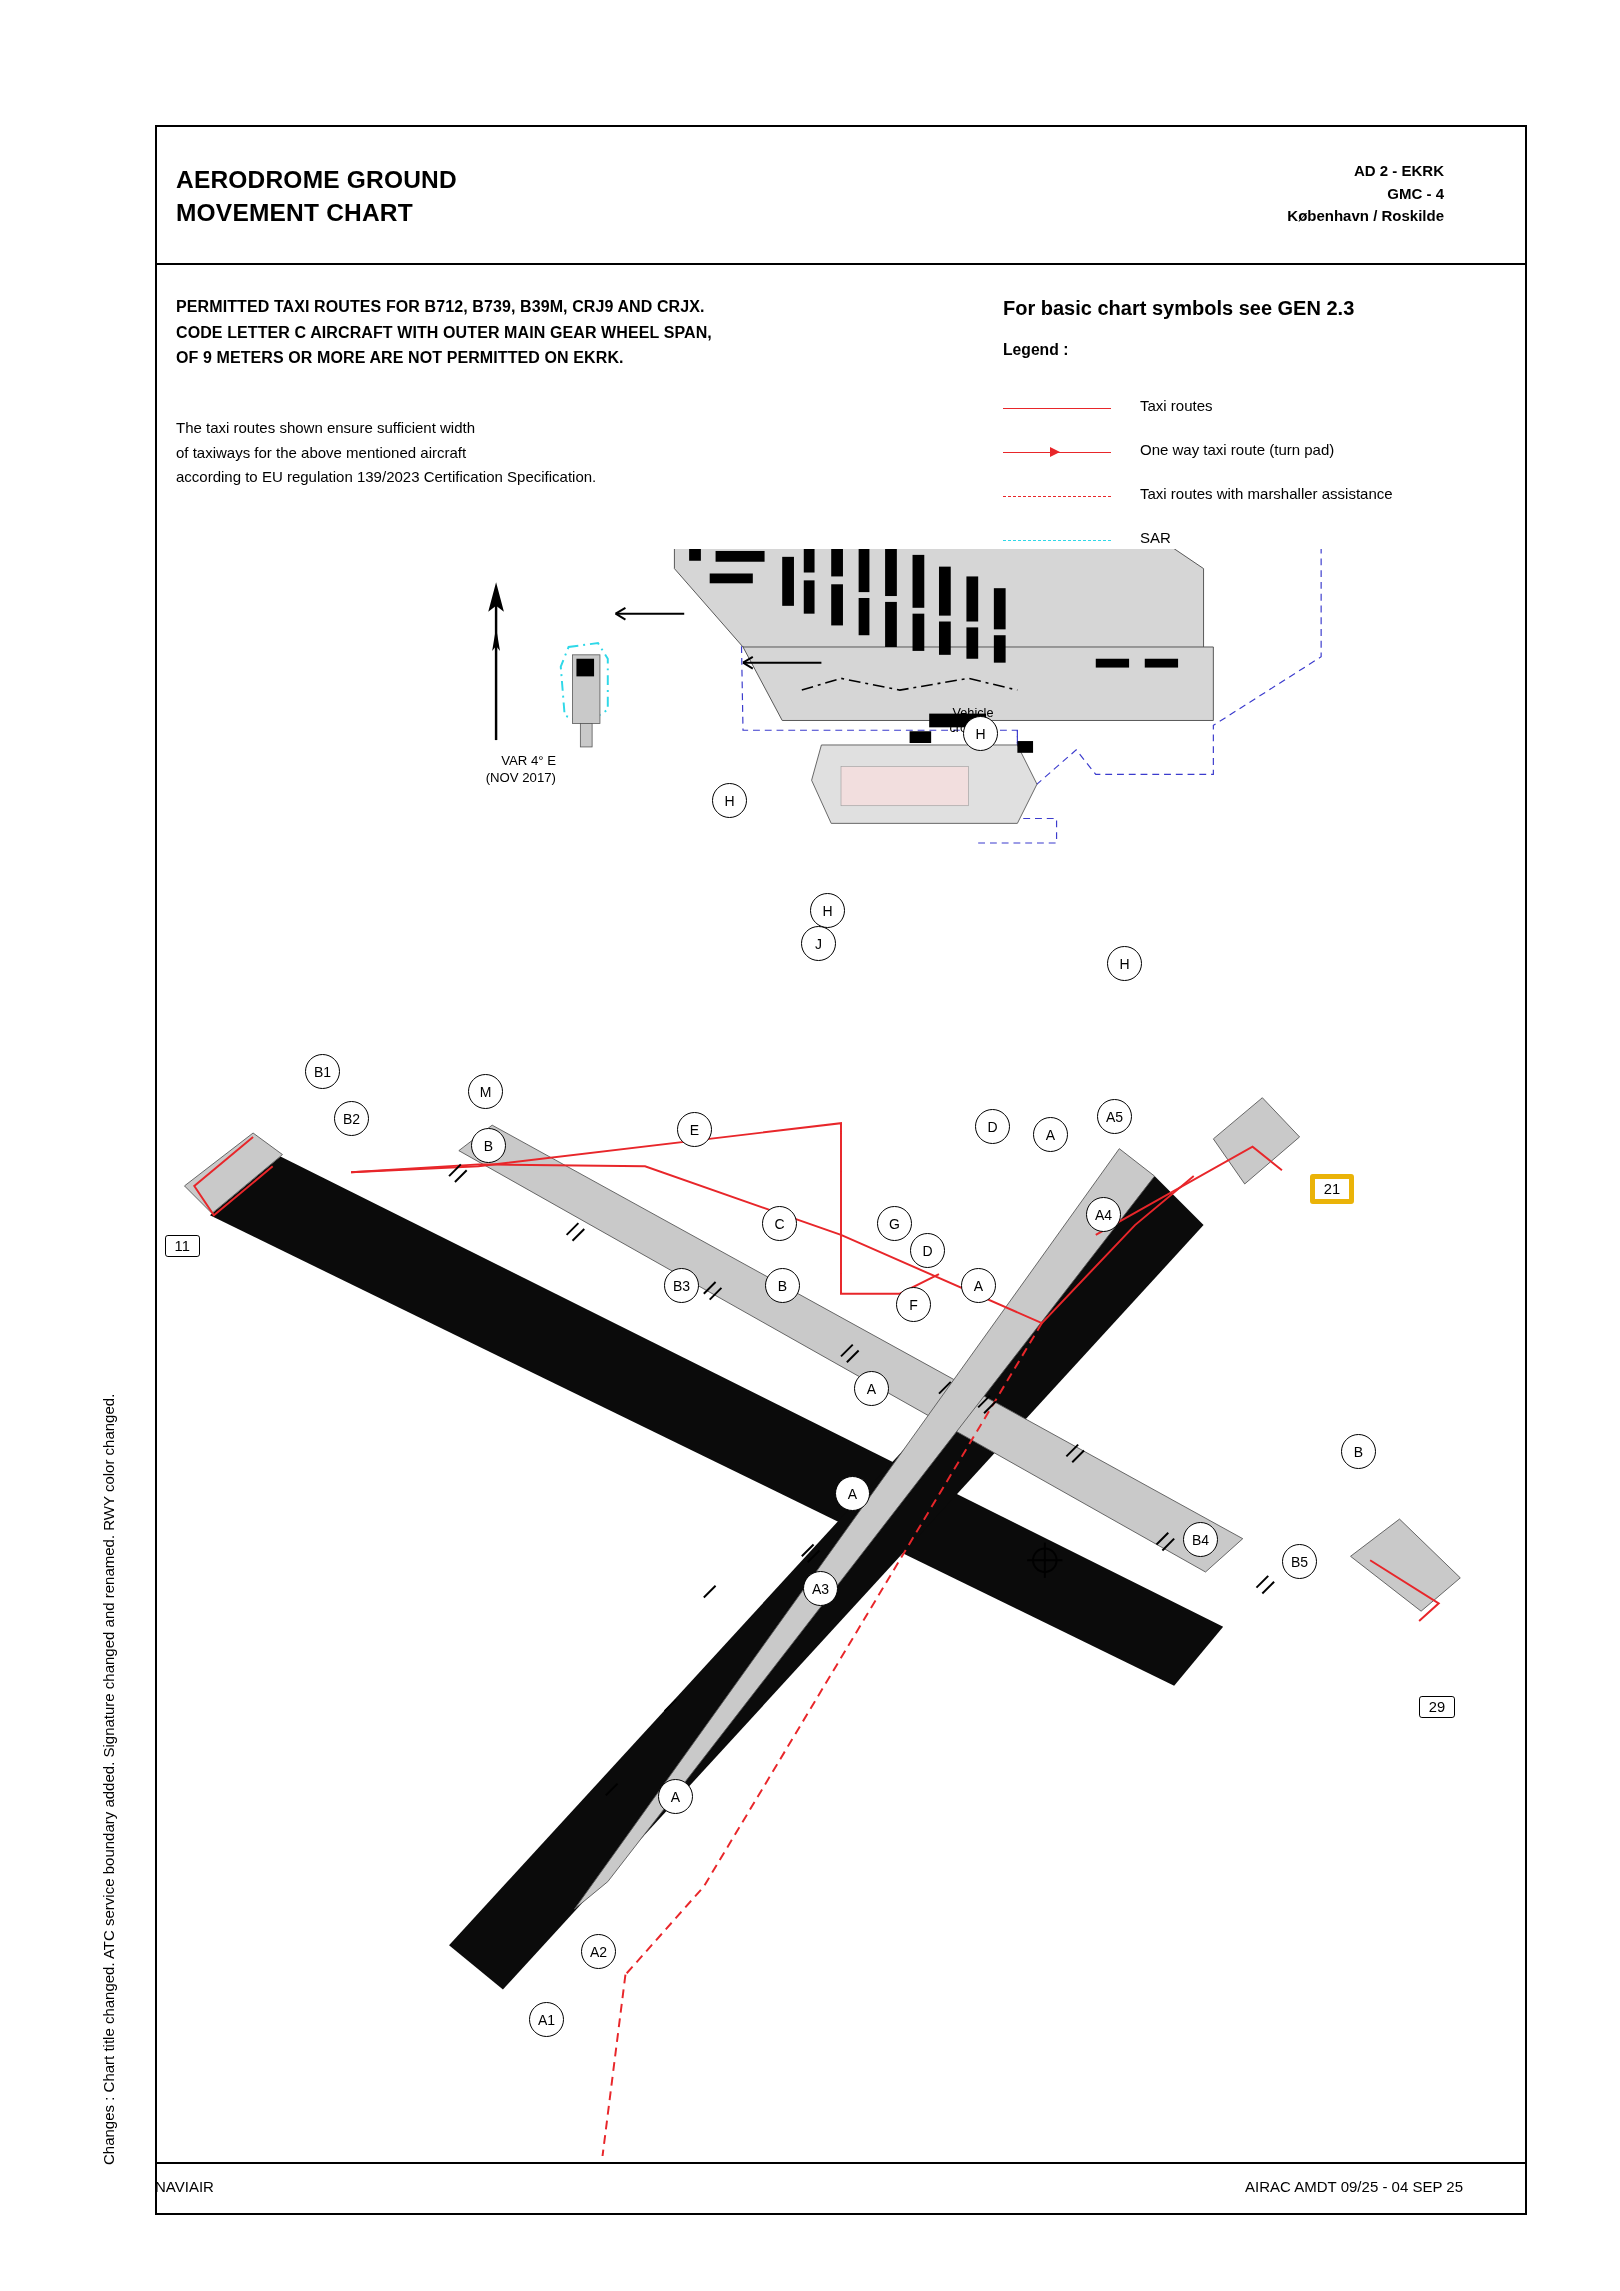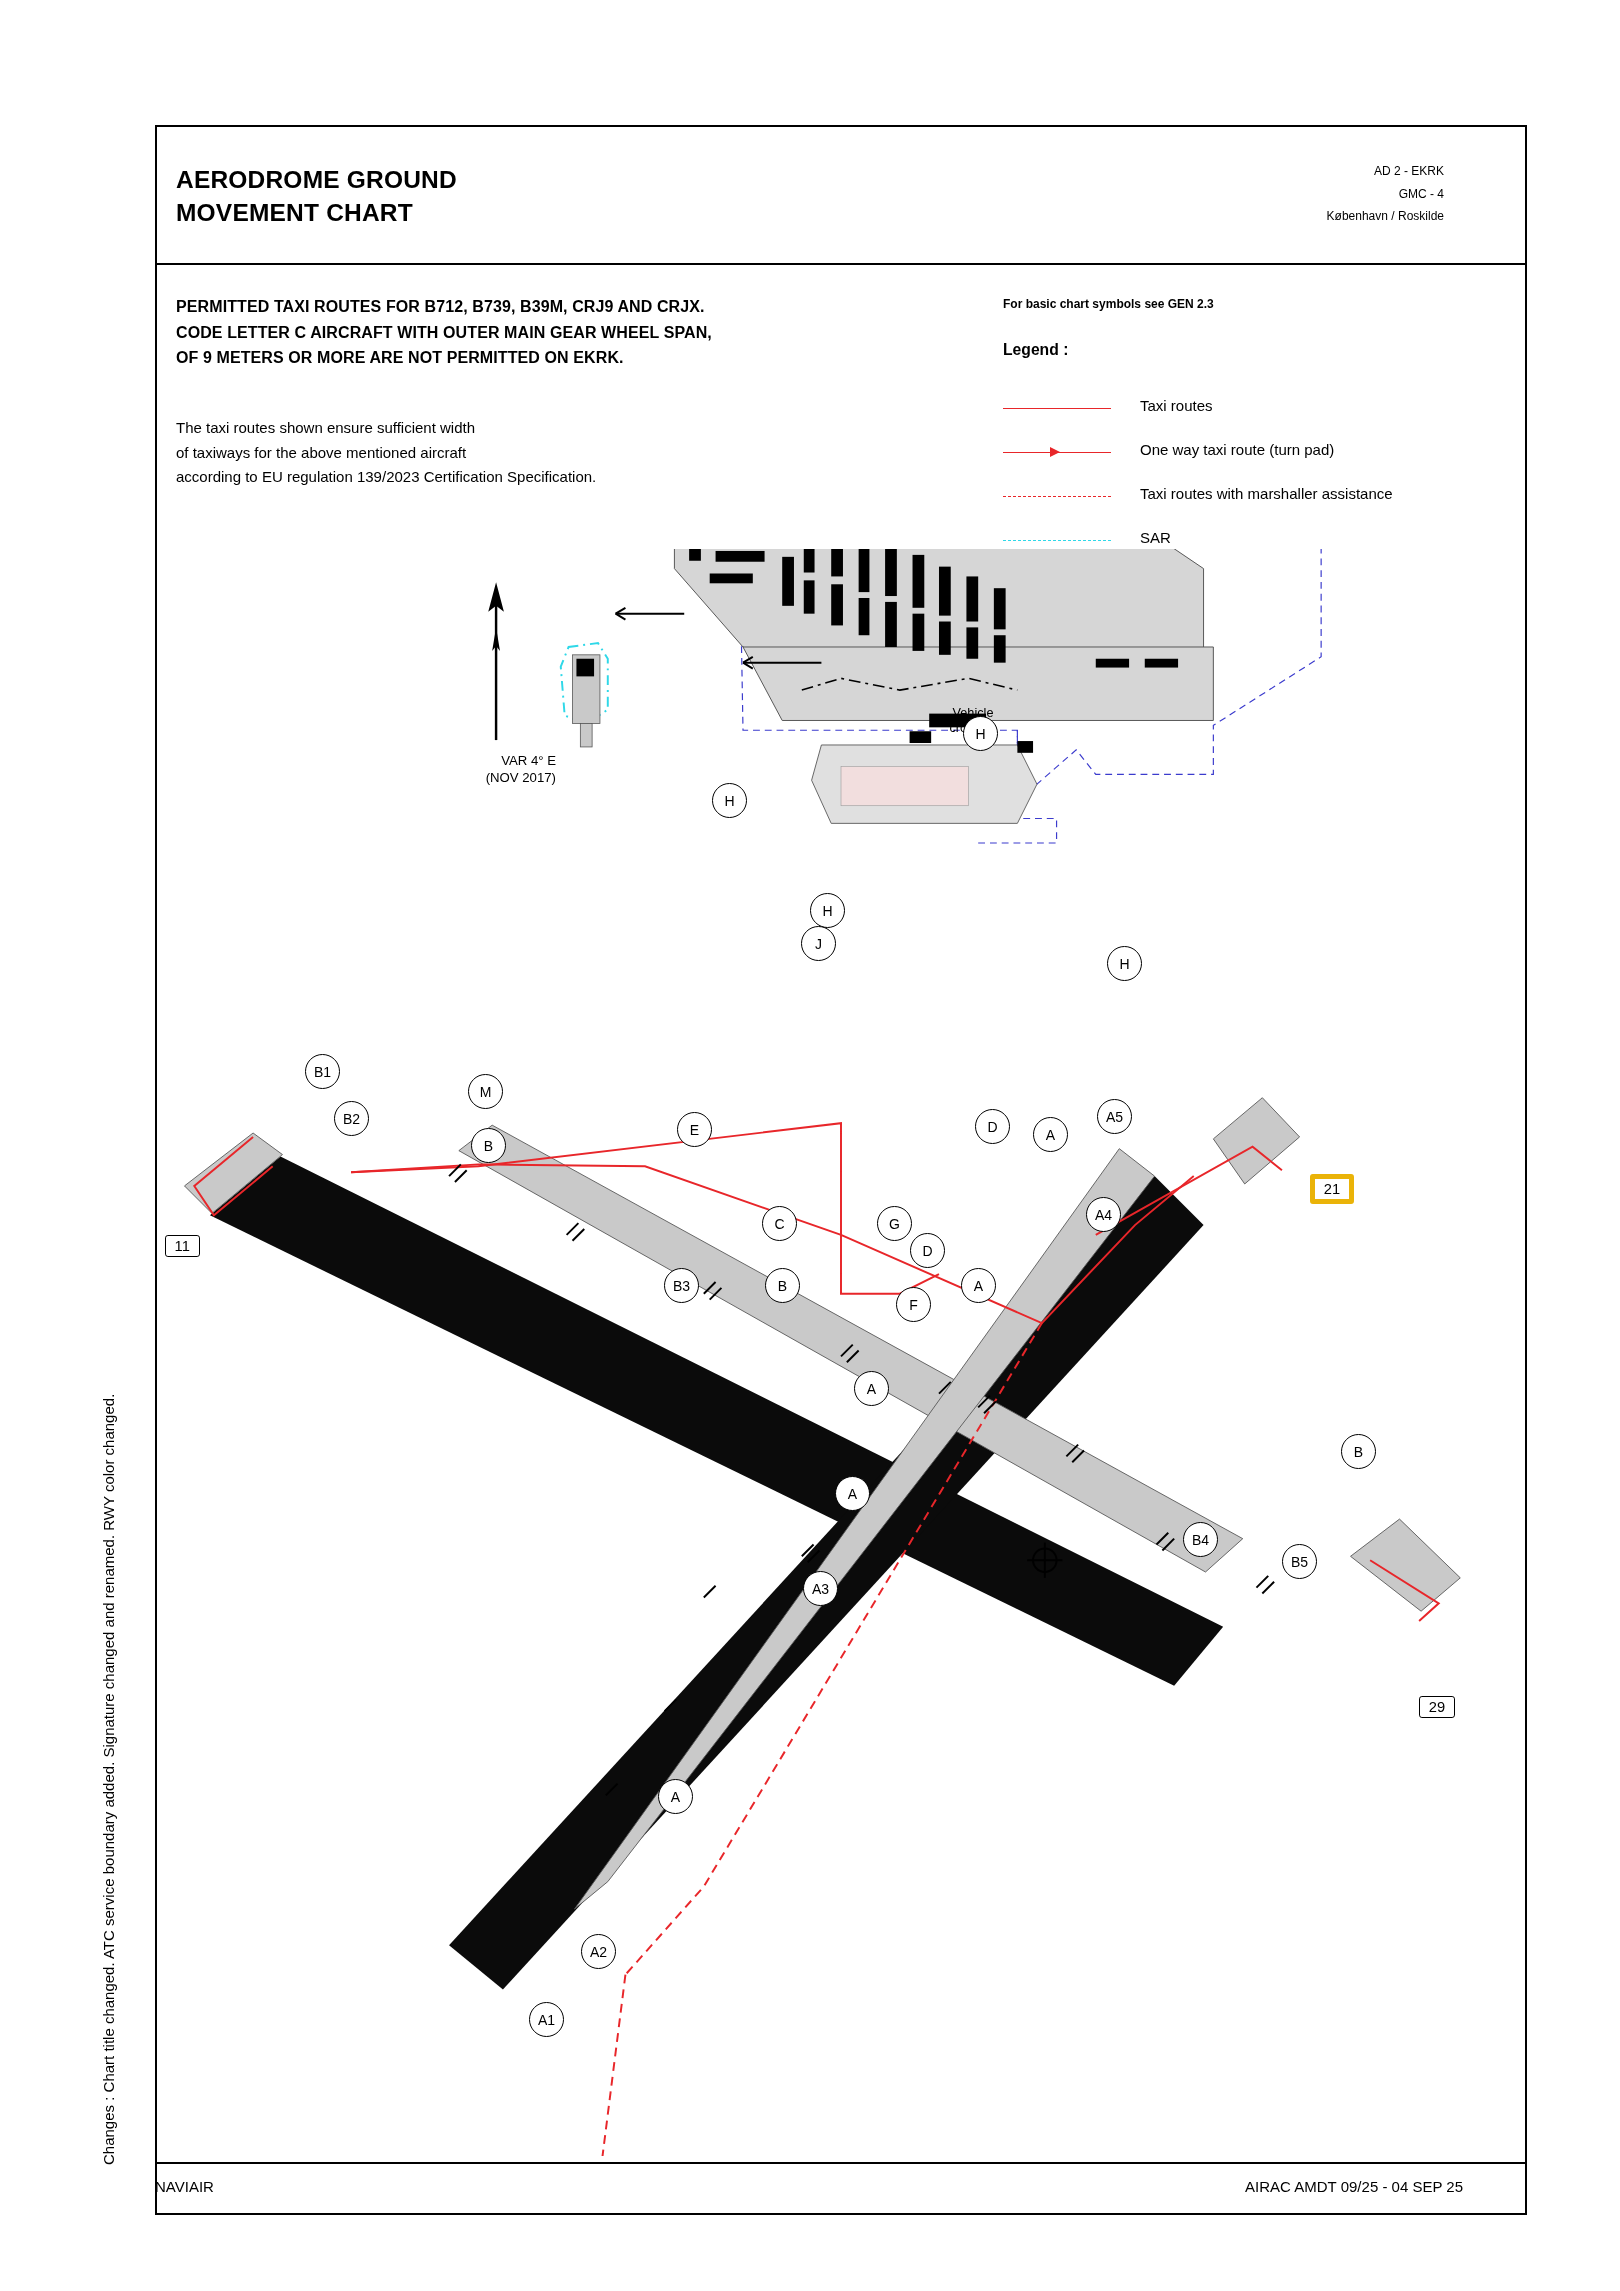--- a/index.html
+++ b/index.html
@@ -55,22 +55,22 @@
     font-size: 24.5px;
     font-weight: bold;
     line-height: 33px;
     letter-spacing: 0.2px;
   }
   .hdr-right {
     position: absolute;
     right: 176px;
     top: 160px;
     text-align: right;
-    font-size: 12px;
-    font-weight: normal;
+    font-size: 15px;
+    font-weight: bold;
     line-height: 22.5px;
   }
   
   .notes-bold {
     position: absolute;
     left: 176px;
     top: 294px;
     font-size: 16px;
     font-weight: bold;
     line-height: 25.5px;
@@ -81,21 +81,21 @@
     left: 176px;
     top: 416px;
     font-size: 15px;
     line-height: 24.5px;
   }
   
   .legend-head {
     position: absolute;
     left: 1003px;
     top: 297px;
-    font-size: 12px;
+    font-size: 20px;
     font-weight: bold;
   }
   .legend-sub {
     position: absolute;
     left: 1003px;
     top: 341px;
     font-size: 15.7px;
     font-weight: bold;
   }
   .legend-rows {

